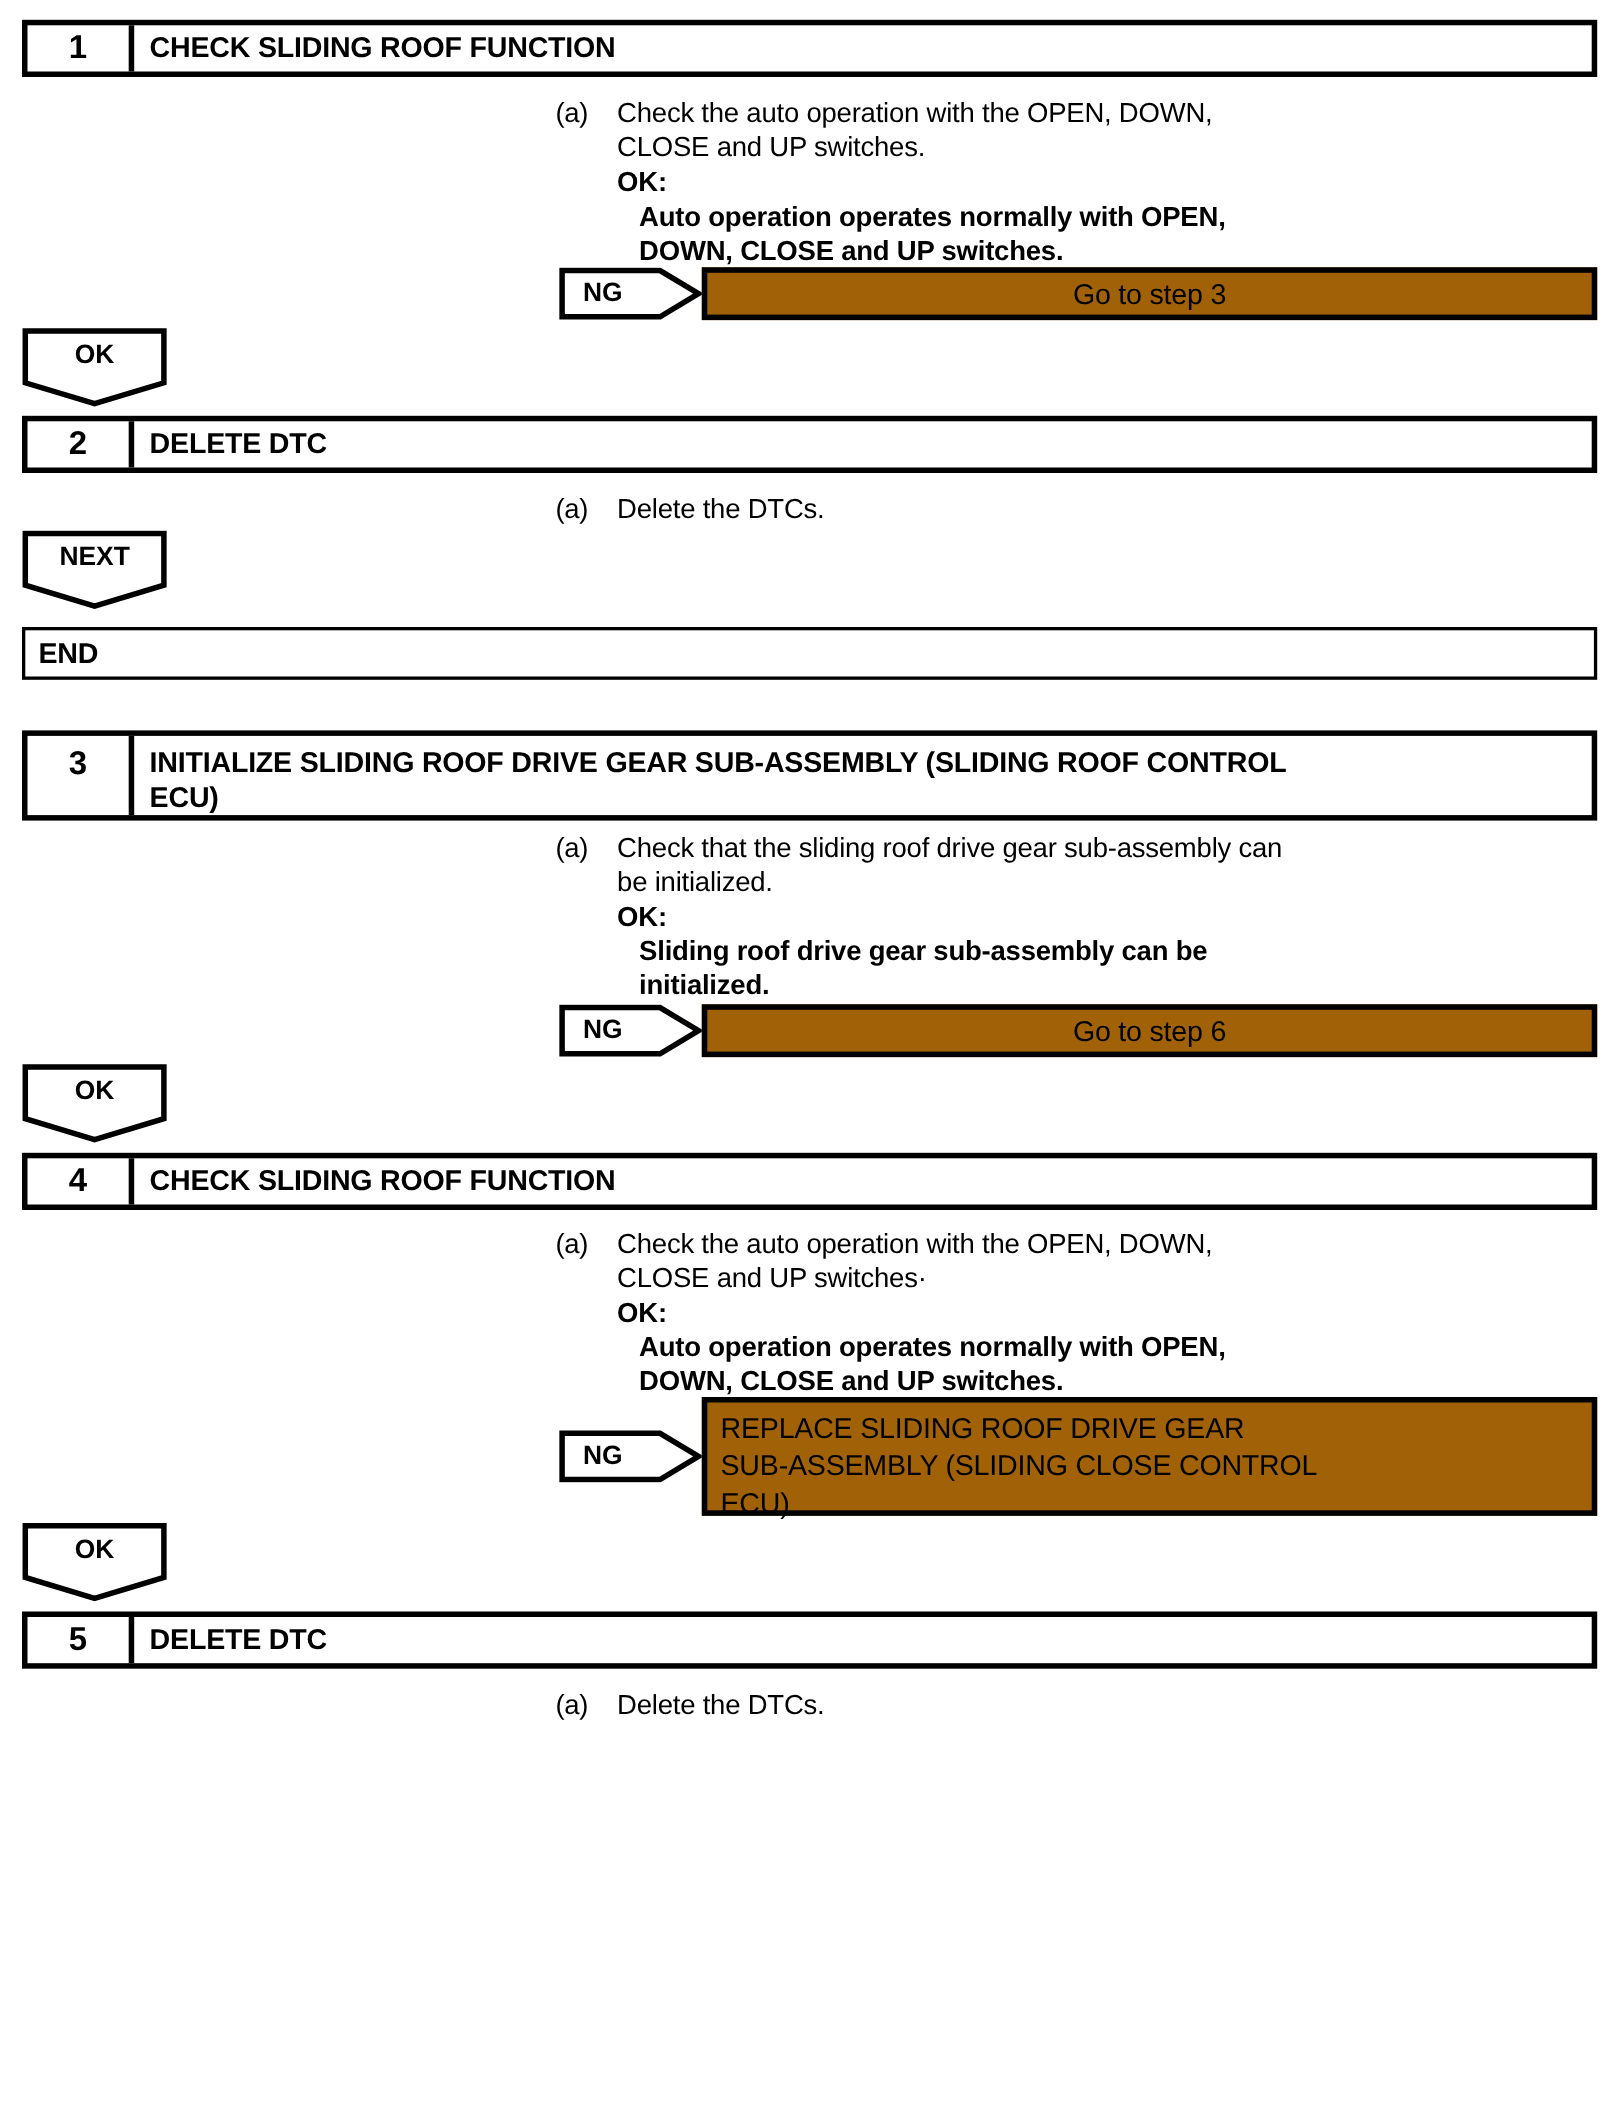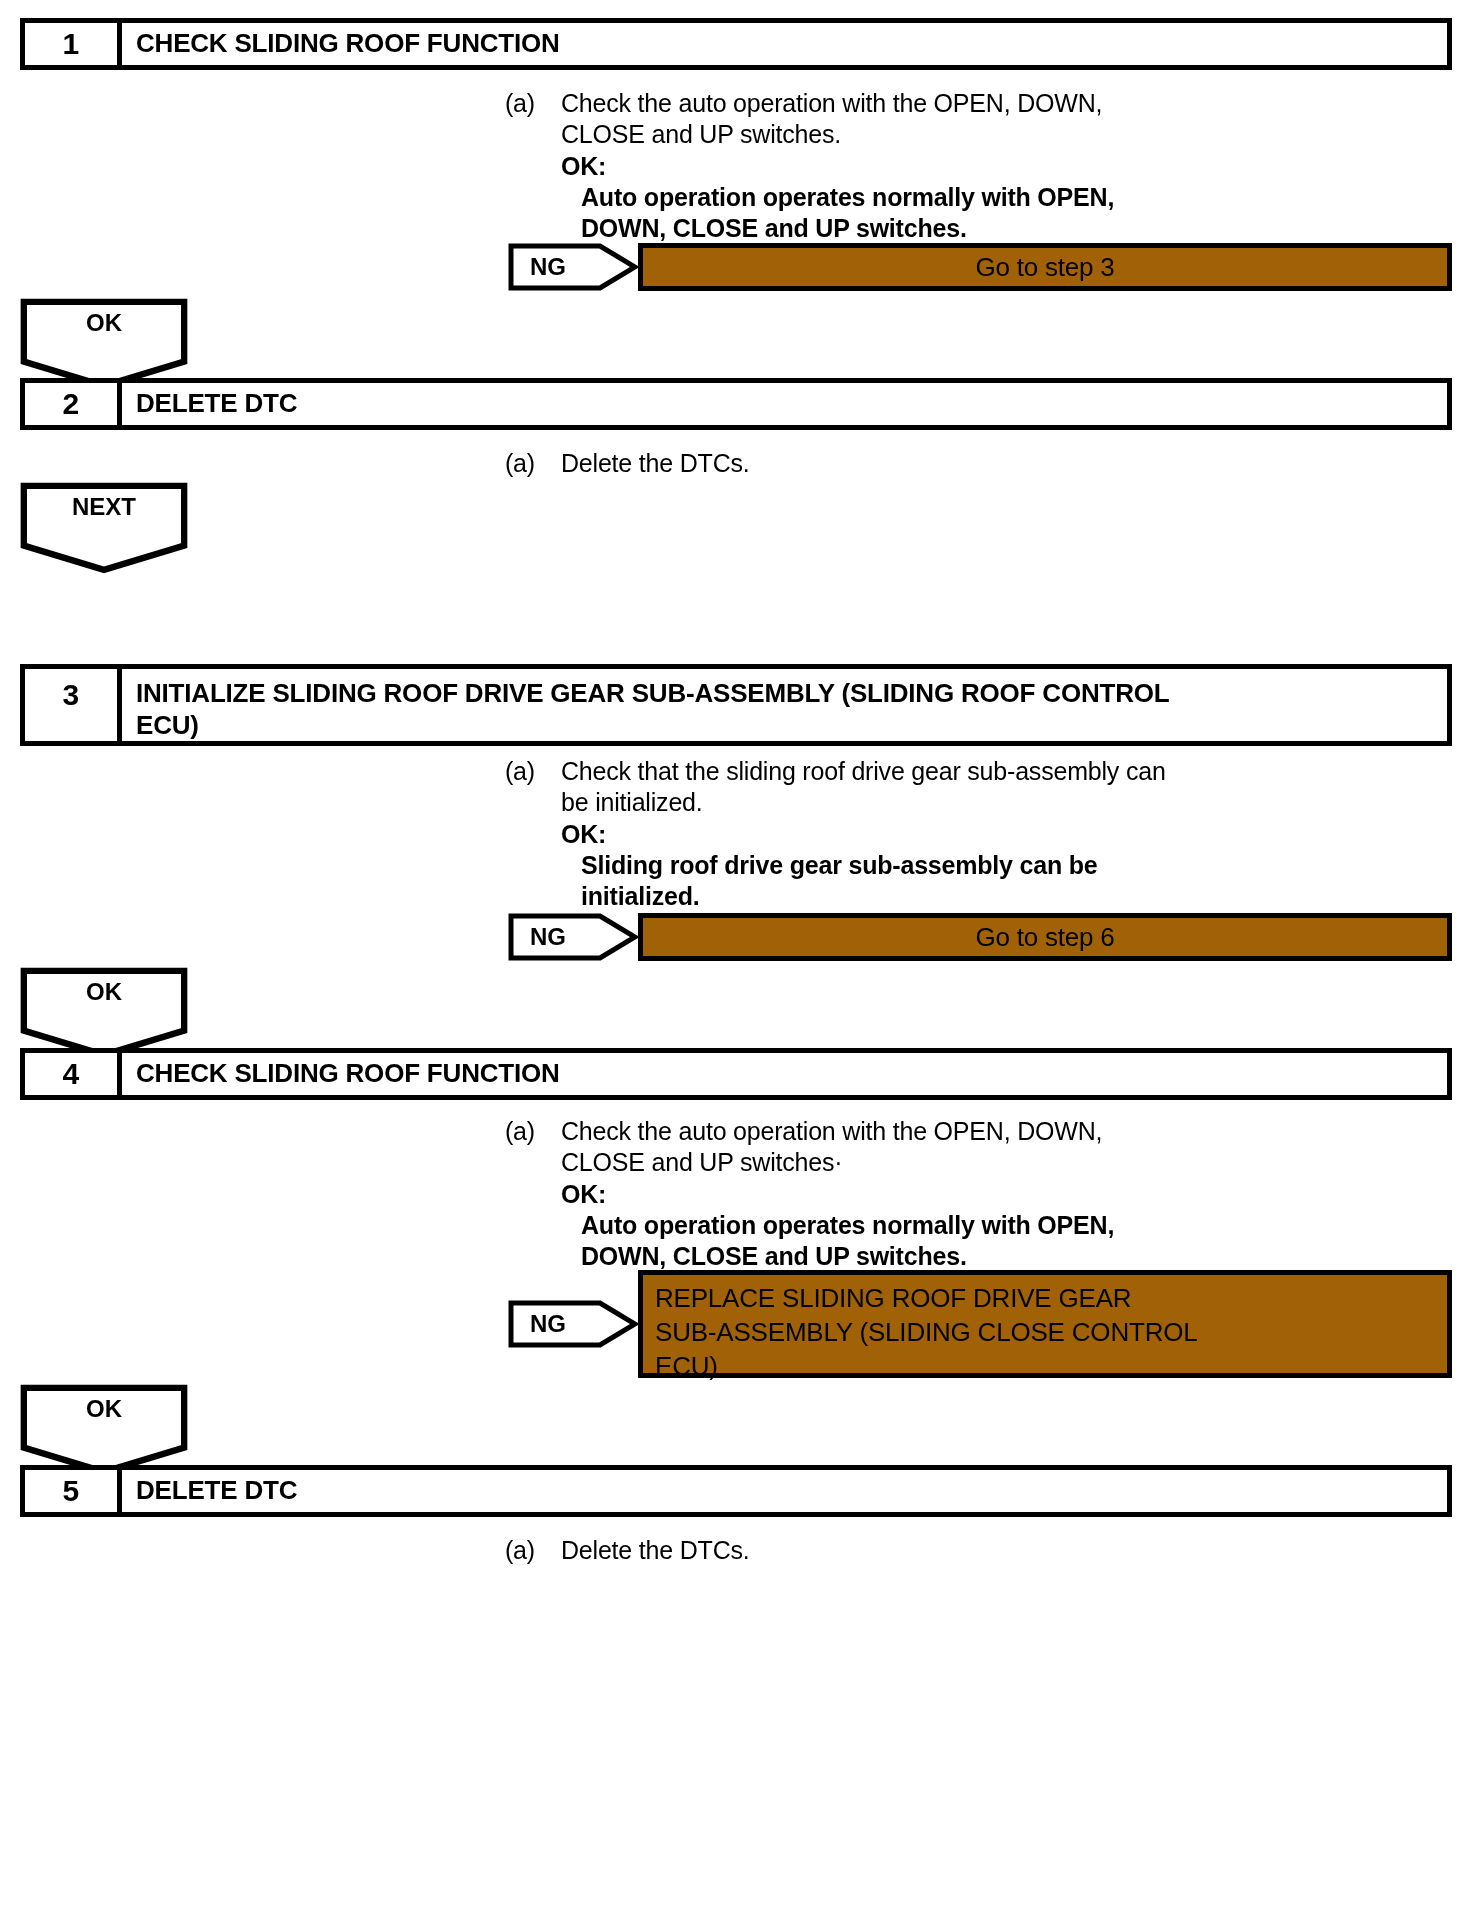--- a/index.html
+++ b/index.html
@@ -156,21 +156,20 @@
     text-align: left;
     padding: 7px 8px 9px 12px;
     line-height: 1.3;
   }
 
   
   .down-tag {
     position: absolute;
     width: 132px;
     height: 72px;
-    padding-left: 36px;
   }
   .down-tag svg {
     position: absolute;
     inset: 0;
     display: block;
   }
   .down-tag span {
     position: absolute;
     left: 0;
     right: 0;
@@ -242,20 +241,23 @@
     </div>
   </div>
 
   <div class="down-tag" style="left:20px; top:482px;">
     <svg viewBox="0 0 132 72" preserveAspectRatio="none" aria-hidden="true">
       <polygon points="3,3 129,3 129,50 66,69 3,50" fill="#fff" stroke="#000" stroke-width="5"></polygon>
     </svg>
     <span>NEXT</span>
   </div>
 
+  <div class="end-bar" style="left:20px; top:570px; width:1432px; height:48px;">
+    <span>END</span>
+  </div>
 
   <div class="step-header" style="left:20px; top:664px; width:1432px; height:82px;">
     <div class="step-num" style="align-items:flex-start; padding-top:9px;">
       <span>3</span>
     </div>
     <div class="step-title two-line">
       <div>
         <div>INITIALIZE SLIDING ROOF DRIVE GEAR SUB-ASSEMBLY (SLIDING ROOF CONTROL</div>
         <div>ECU)</div>
       </div>

